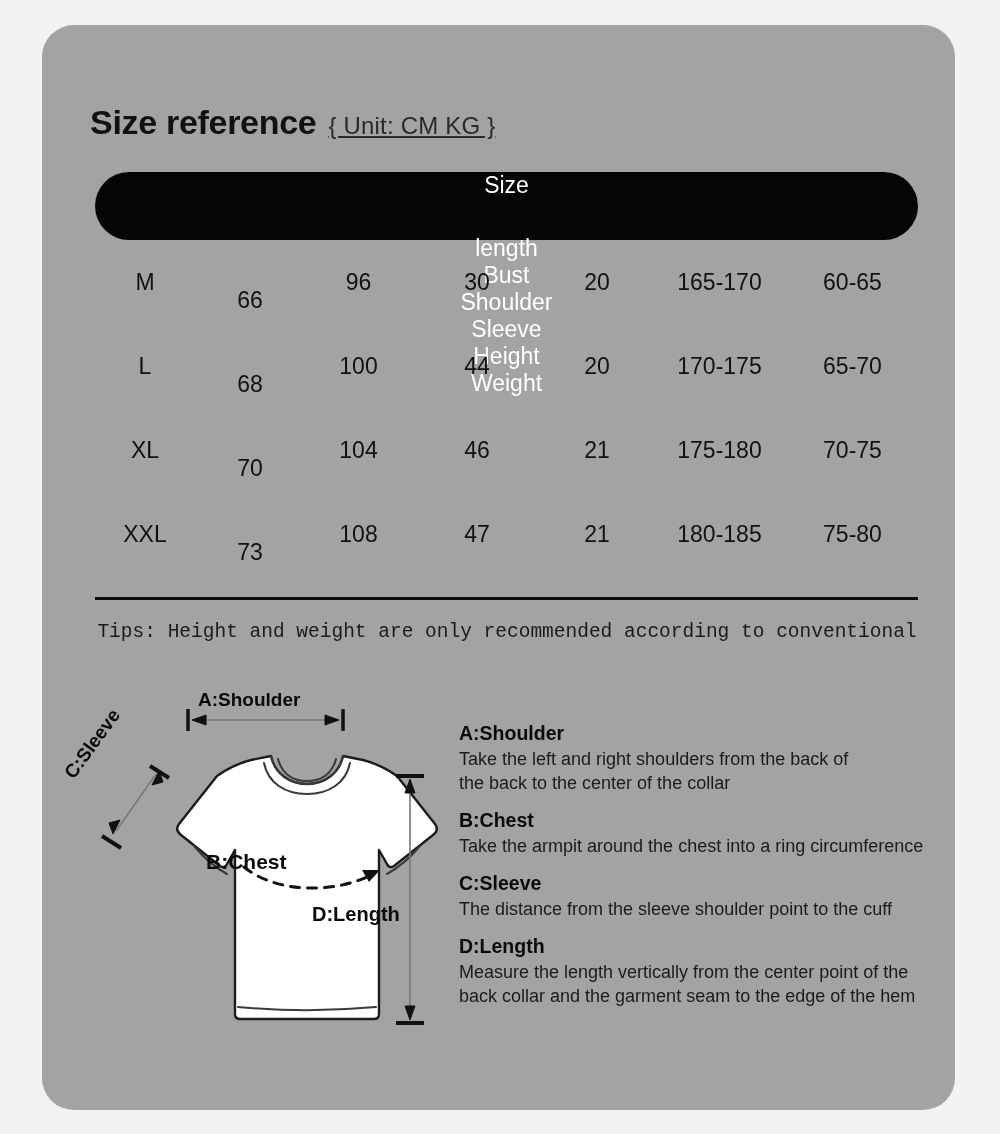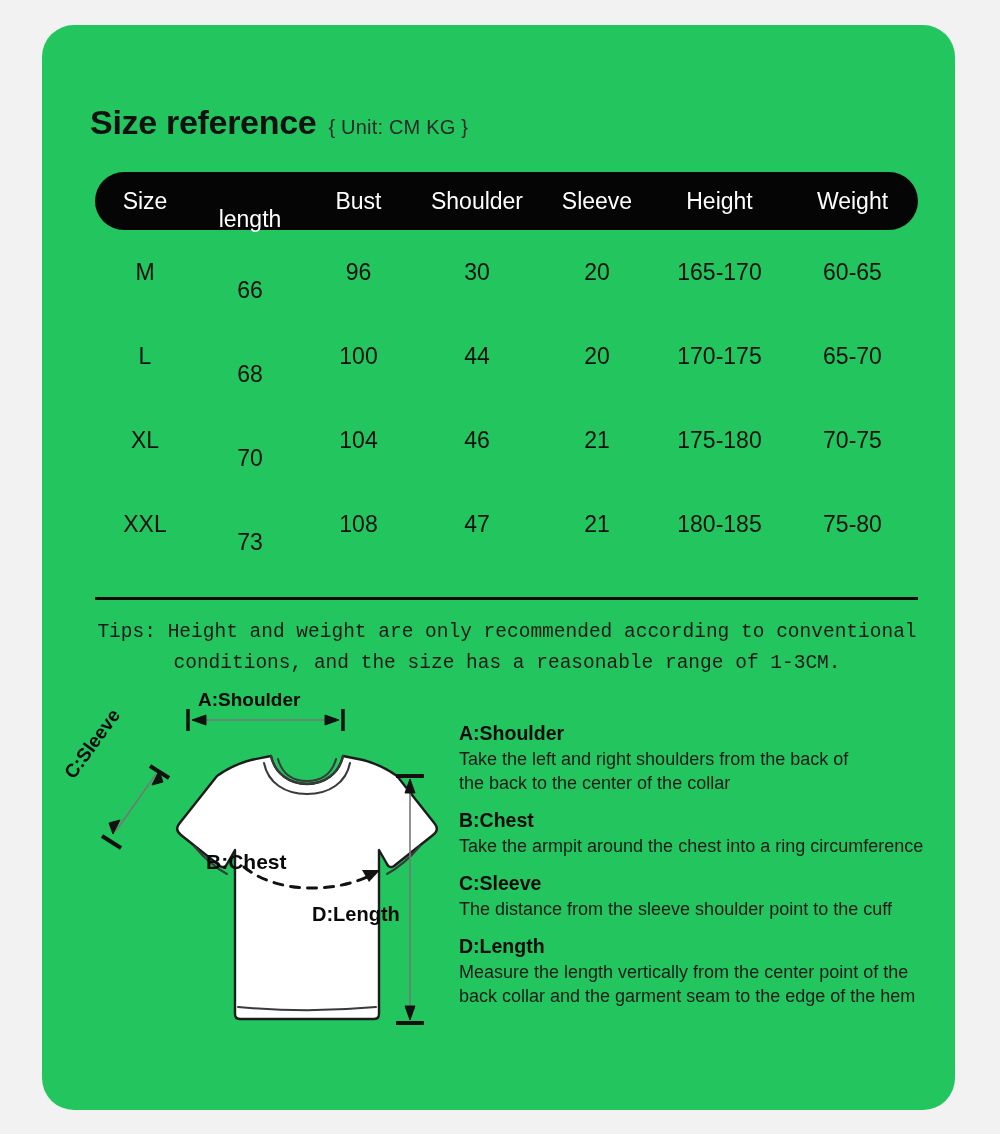--- a/index.html
+++ b/index.html
@@ -12,58 +12,60 @@
     background: #f2f2f2;
     font-family: "Liberation Sans", sans-serif;
     overflow: hidden;
   }
   .card {
     position: absolute;
     left: 42px;
     top: 25px;
     width: 913px;
     height: 1085px;
-    background: #22c55e;
+    background: #a3a3a3;
     border-radius: 32px;
   }
 
   
   .title-row {
     position: absolute;
     left: 48px;
     top: 78px;
     display: flex;
     align-items: baseline;
   }
   .title-main {
     font-size: 34px;
     font-weight: bold;
     color: #111;
     letter-spacing: -0.3px;
   }
   .title-unit {
-    font-size: 20px;
+    font-size: 24px;
     color: #2a2a2a;
     margin-left: 12px;
     letter-spacing: 0.2px;
+    text-decoration: underline;
   }
 
   
   .table {
     position: absolute;
     left: 53px;
     top: 147px;
     width: 823px;
   }
   .header-pill {
     background: #050505;
     border-radius: 34px;
-    height: 58px;
+    height: 68px;
     display: flex;
     align-items: center;
+    flex-direction: column;
   }
   .header-pill .cell {
     color: #ffffff;
     font-size: 23px;
     text-align: center;
     white-space: nowrap;
   }
   .data-row {
     height: 84px;
     display: flex;
@@ -225,21 +227,20 @@
       <div class="cell c4">21</div>
       <div class="cell c5">180-185</div>
       <div class="cell c6">75-80</div>
     </div>
   </div>
 
   <div class="divider"></div>
 
   <div class="tips">
     <div>Tips: Height and weight are only recommended according to conventional</div>
-    <div>conditions, and the size has a reasonable range of 1-3CM.</div>
   </div>
 
   <div class="diagram">
 
     <svg width="420" height="390" viewBox="0 0 420 390">
 
       <g stroke="#111" fill="#111">
         <line x1="146" y1="39" x2="146" y2="61" stroke-width="3.5"></line>
         <line x1="301" y1="39" x2="301" y2="61" stroke-width="3.5"></line>
         <line x1="152" y1="50" x2="295" y2="50" stroke-width="1.6" stroke="#777"></line>

